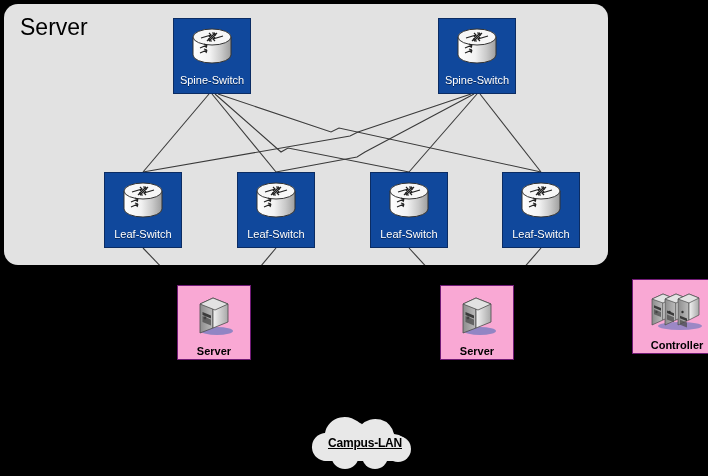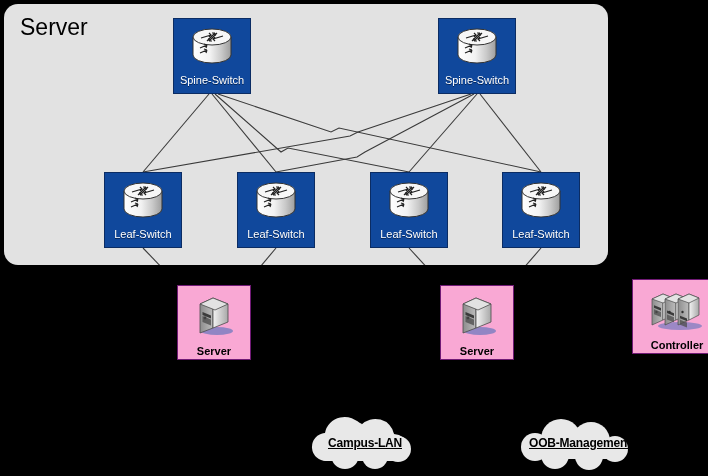--- a/index.html
+++ b/index.html
@@ -307,26 +307,14 @@
       <circle cx="33" cy="32" r="14" fill="#e8e8e8"></circle>
       <circle cx="55" cy="24" r="19" fill="#e8e8e8"></circle>
       <circle cx="82" cy="26" r="18" fill="#e8e8e8"></circle>
       <circle cx="103" cy="34" r="13" fill="#e8e8e8"></circle>
       <circle cx="50" cy="40" r="14" fill="#e8e8e8"></circle>
       <circle cx="80" cy="41" r="13" fill="#e8e8e8"></circle>
     </svg>
     <span class="cloud-label">Campus-LAN</span>
   </div>
 
-  <div class="cloud-wrap" style="left:505px;top:415px;width:150px;height:56px;">
-    <svg width="150" height="56" viewBox="0 0 150 56">
-      <circle cx="30" cy="32" r="14" fill="#e8e8e8"></circle>
-      <circle cx="56" cy="24" r="20" fill="#e8e8e8"></circle>
-      <circle cx="86" cy="26" r="19" fill="#e8e8e8"></circle>
-      <circle cx="110" cy="34" r="13" fill="#e8e8e8"></circle>
-      <circle cx="50" cy="40" r="14" fill="#e8e8e8"></circle>
-      <circle cx="84" cy="41" r="14" fill="#e8e8e8"></circle>
-      <rect x="30" y="26" width="80" height="18" fill="#e8e8e8"></rect>
-    </svg>
-    <span class="cloud-label">OOB-Management</span>
-  </div>
 
 </div>
 
 </body></html>

